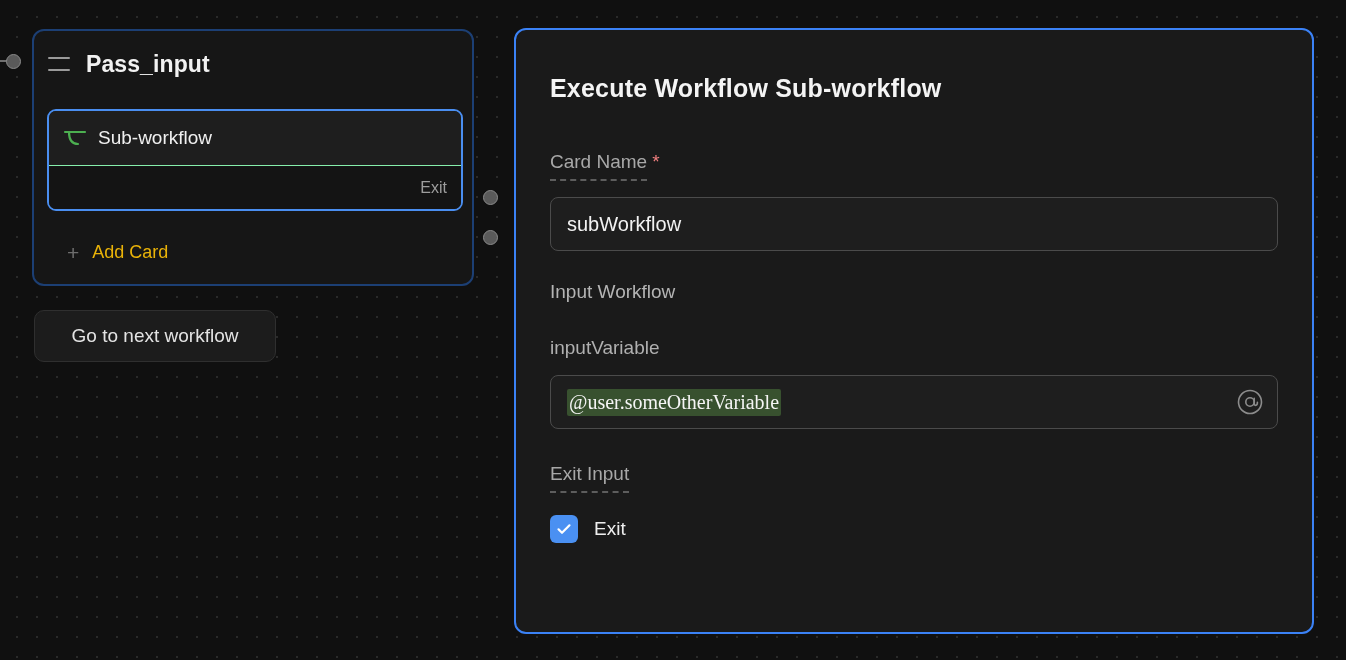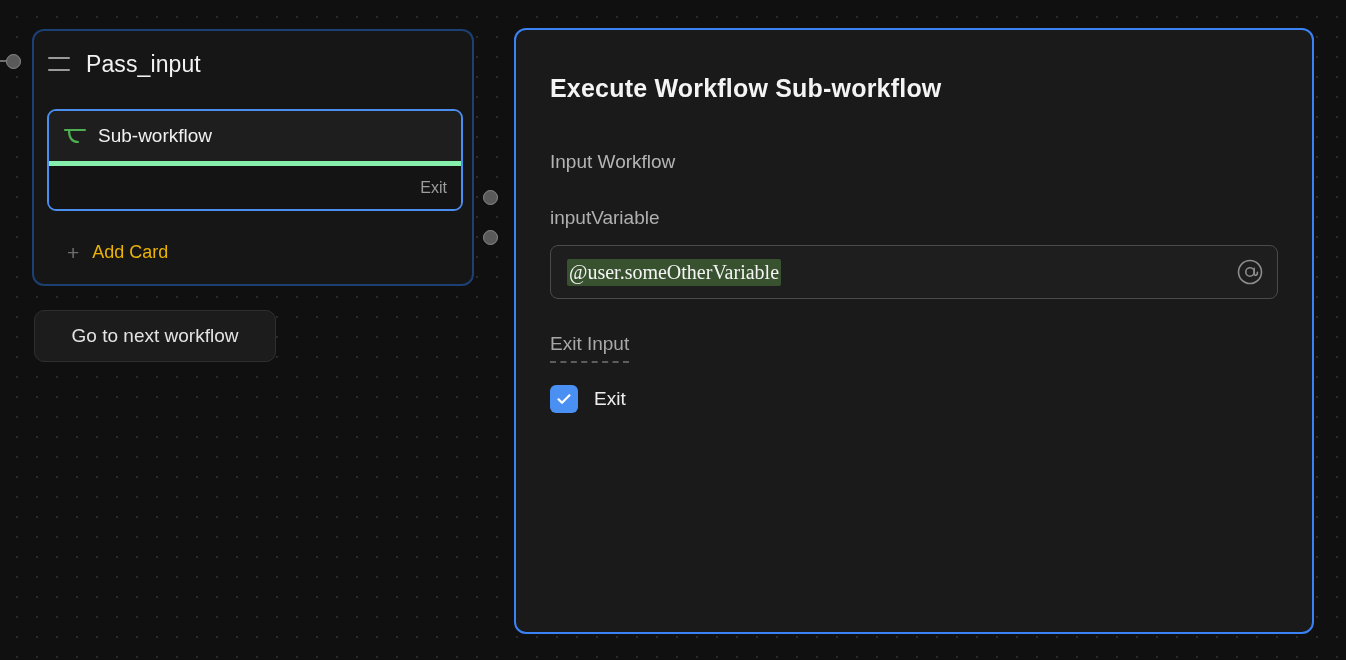--- a/index.html
+++ b/index.html
@@ -59,21 +59,21 @@
   }
   #drag-handle span {
     display: block;
     height: 2px;
     background: #9a9a9a;
     border-radius: 1px;
   }
   #wf-title {
     color: #f2f2f2;
     font-size: 23px;
-    font-weight: normal;
+    font-weight: bold;
     letter-spacing: .1px;
   }
 
   
   #sub-card {
     position: absolute;
     left: 13px;
     top: 78px;
     width: 416px;
     height: 102px;
@@ -81,21 +81,21 @@
     border: 2px solid #4a8ef0;
     border-radius: 9px;
     box-sizing: border-box;
     overflow: hidden;
   }
   #sub-card-top {
     height: 55px;
     display: flex;
     align-items: center;
     padding-left: 14px;
-    border-bottom: 5px solid #86efac;
+    border-bottom: 1px solid #86efac;
     background: #1e1e1e;
     box-sizing: border-box;
   }
   #sub-icon {
     width: 24px;
     height: 20px;
     margin-right: 11px;
     flex: none;
   }
   #sub-card-label {
@@ -344,20 +344,24 @@
 
 <div class="handle" id="handle-out-1"></div>
 <div class="handle" id="handle-out-2"></div>
 
 <div id="next-wf-btn">Go to next workflow</div>
 
 <div id="panel">
 
   <div id="panel-title">Execute Workflow Sub-workflow</div>
 
+  <div>
+    <span class="field-label dashed">Card Name</span><span class="req-star">*</span>
+    <input class="text-input" type="text" id="card-name-input" value="subWorkflow" style="">
+  </div>
 
   <div id="section-input-vars">Input Workflow</div>
 
   <div id="var-name">inputVariable</div>
 
   <div id="var-field-wrap">
     <div id="var-field">
       <span id="var-token">@user.someOtherVariable</span>
     </div>
     <svg id="at-icon" viewBox="0 0 28 28">

